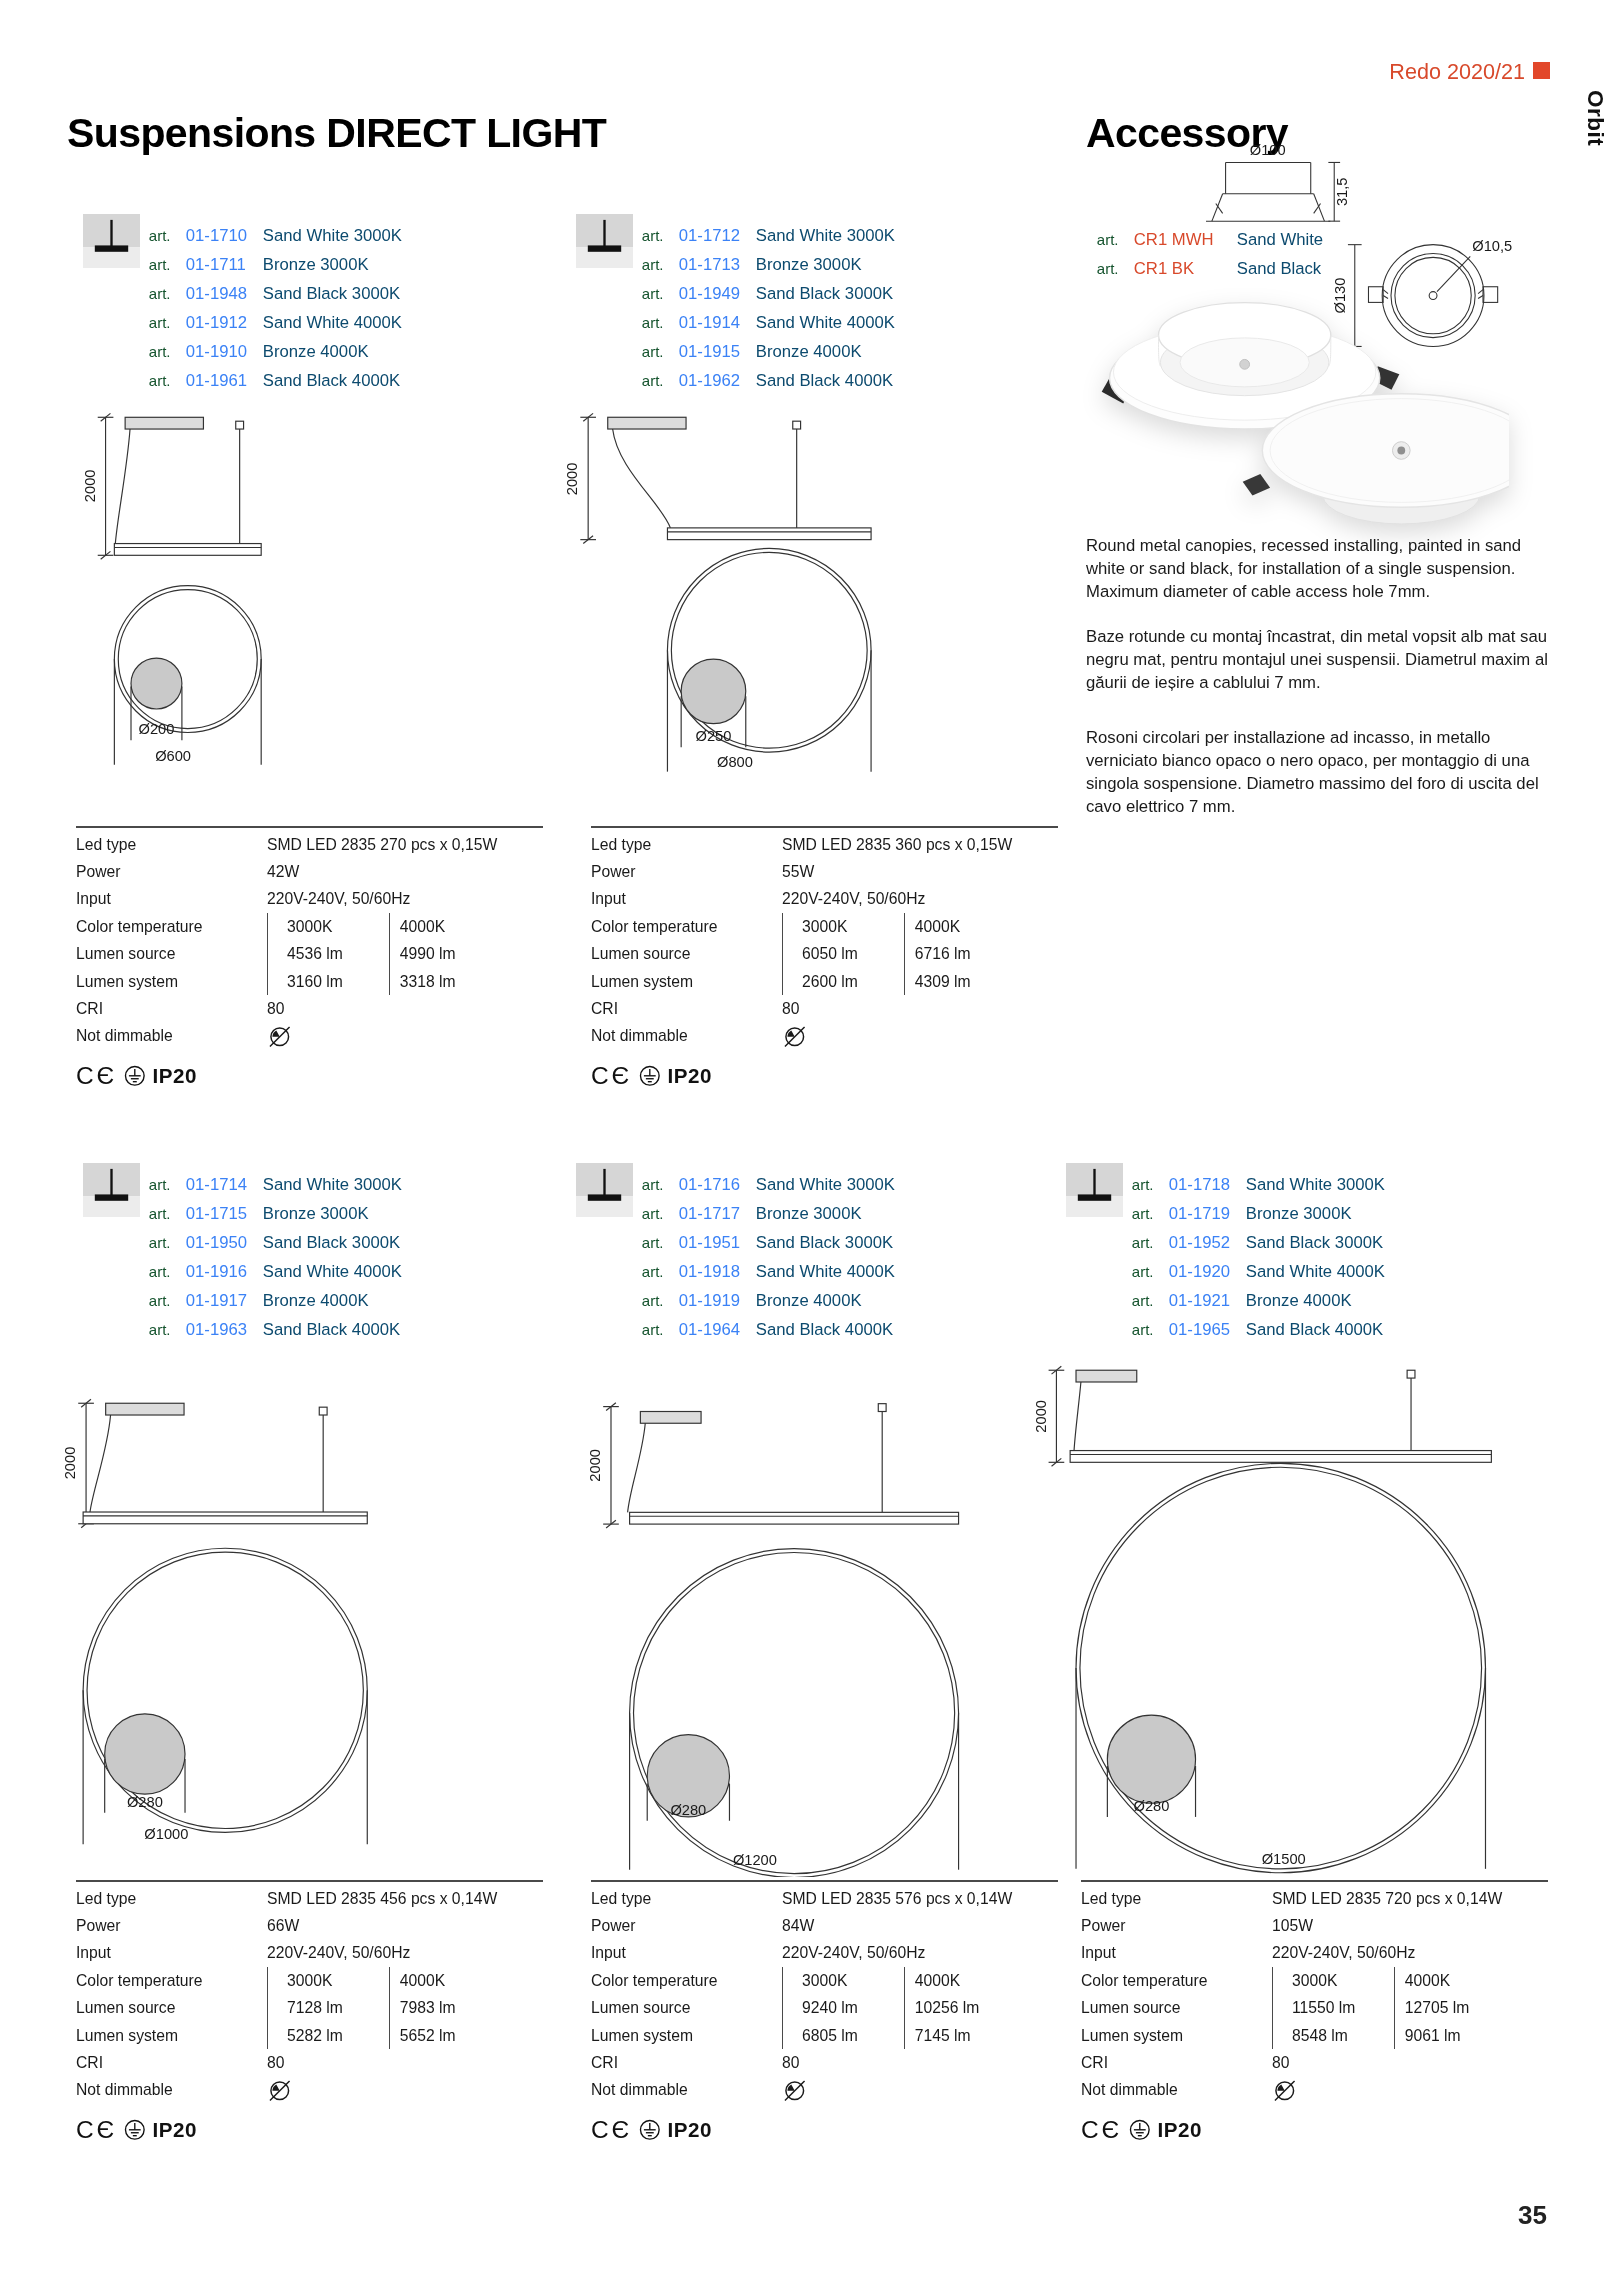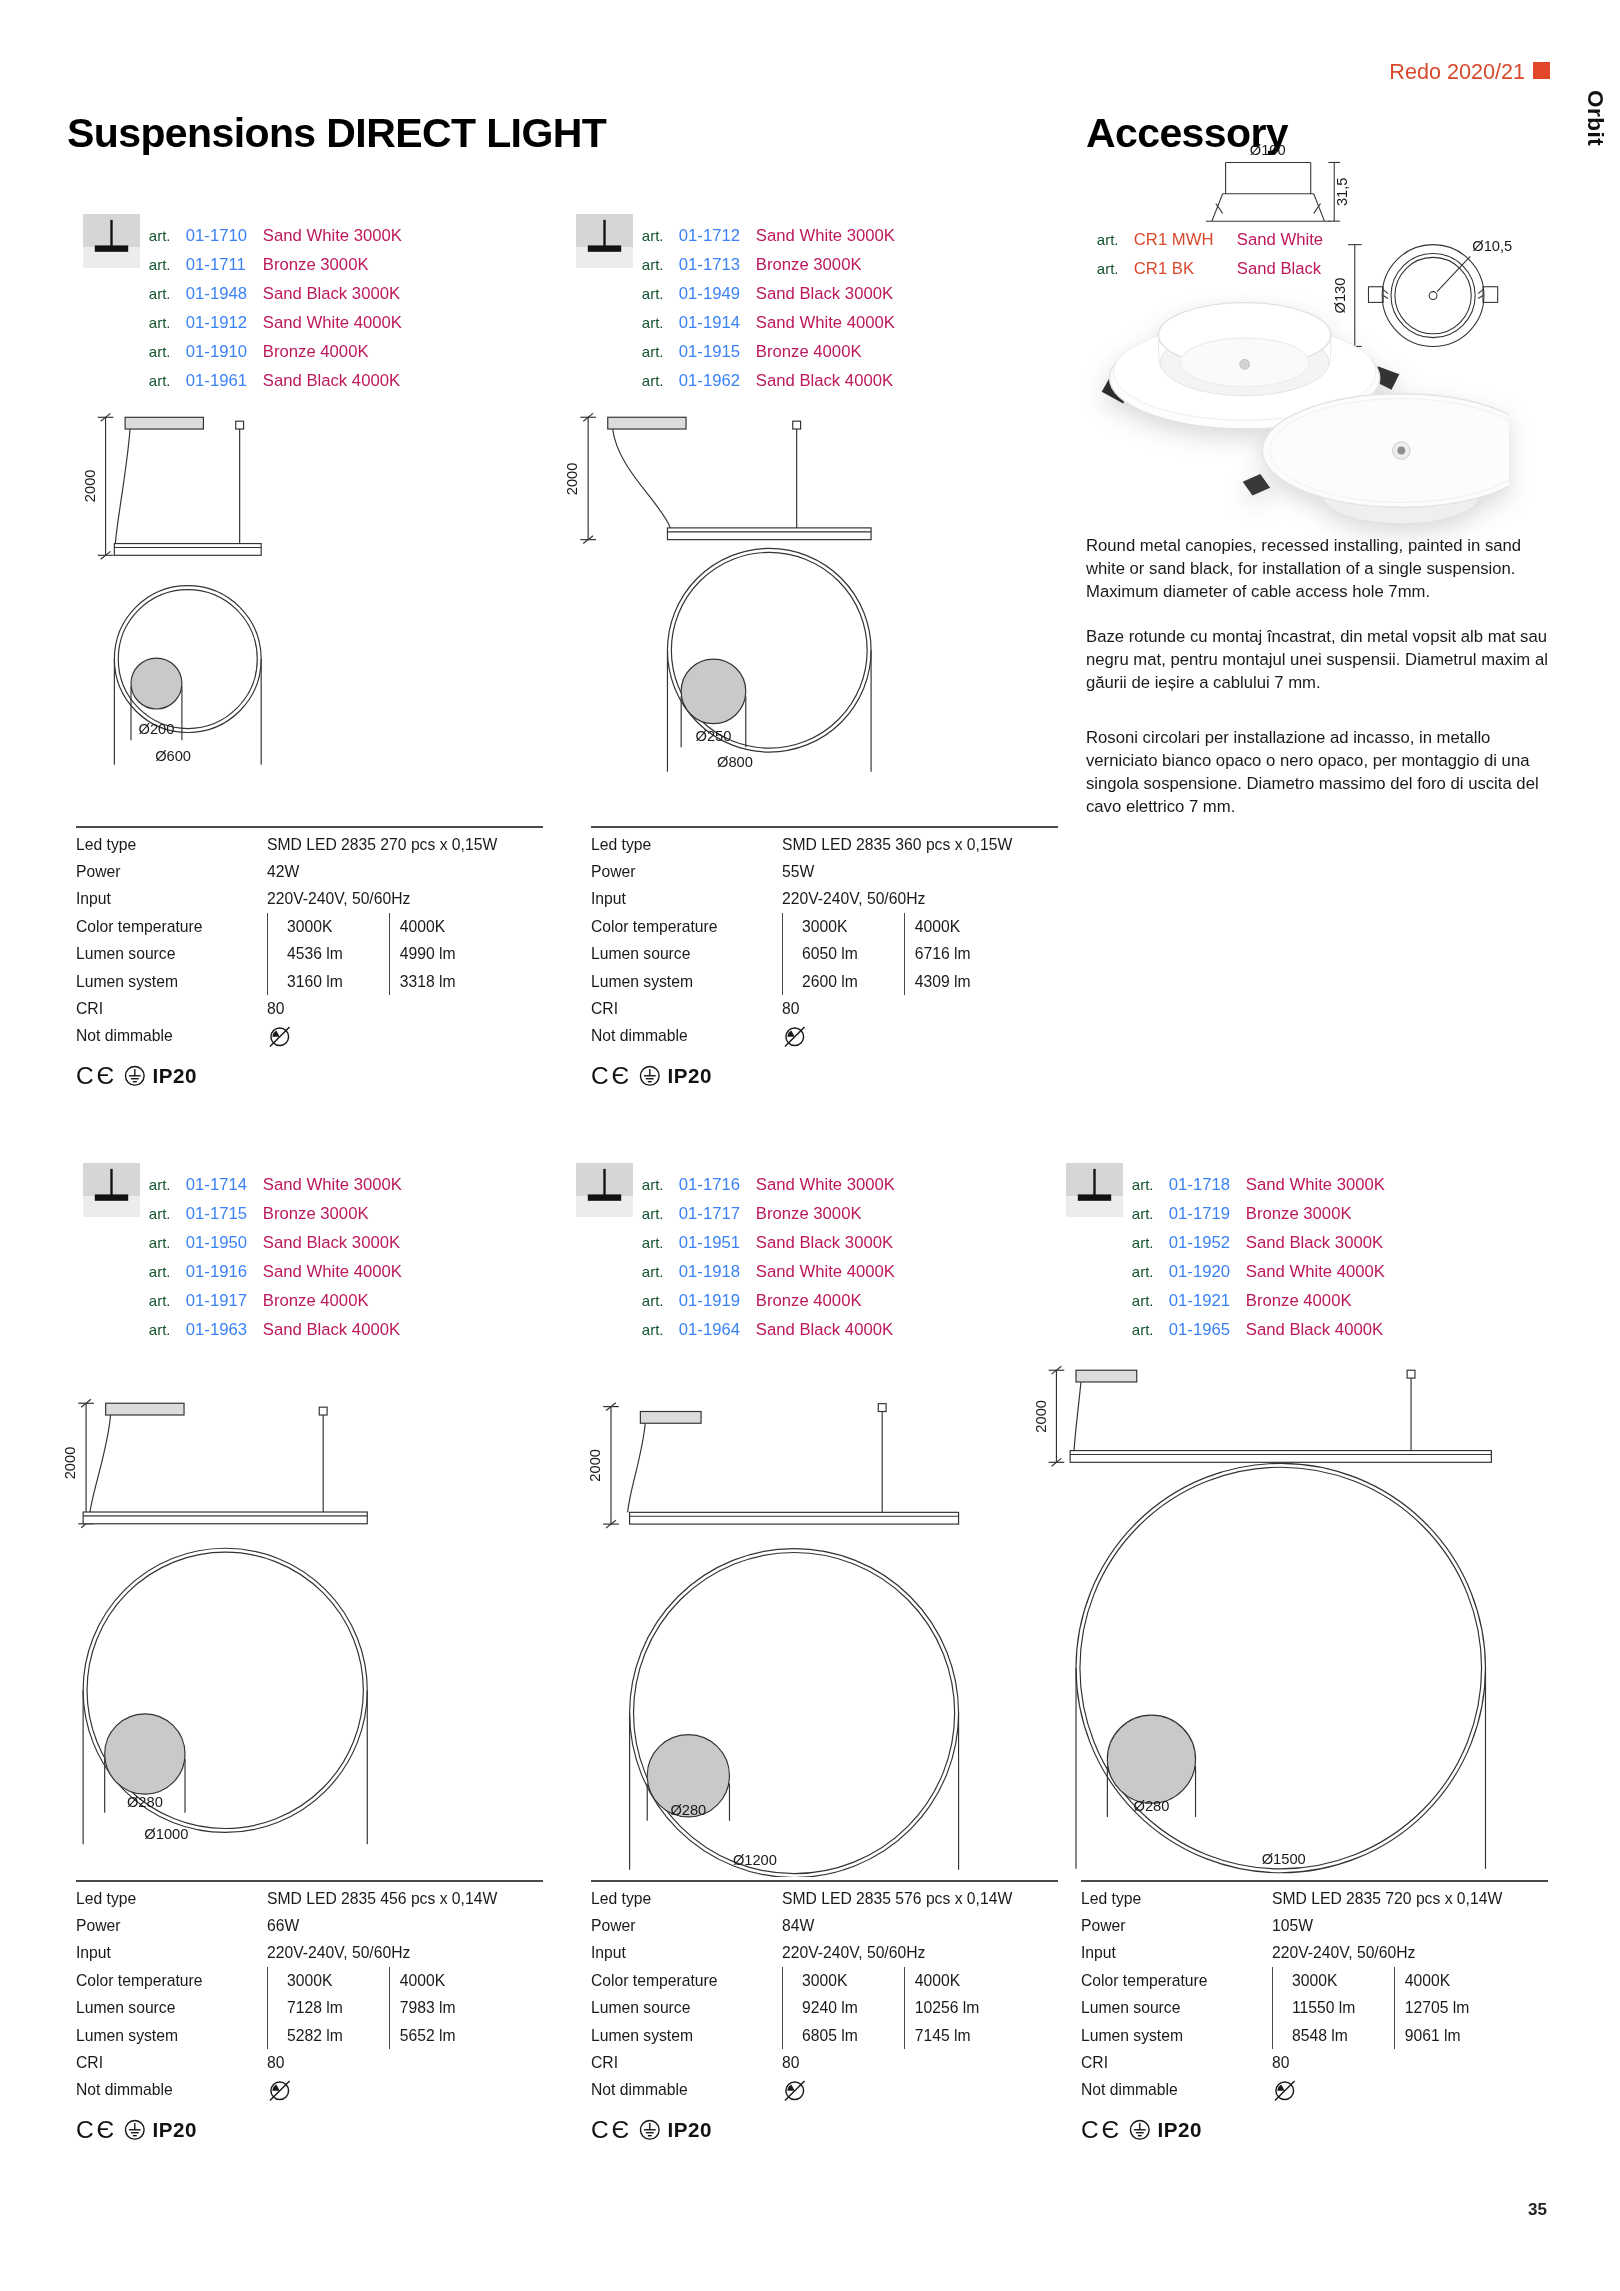--- a/index.html
+++ b/index.html
@@ -4,30 +4,30 @@
 <style>
   html,body{margin:0;padding:0;background:#9a9a9a;}
   .page{position:relative;width:1620px;height:2292px;background:#ffffff;margin:0 auto;
         font-family:"Liberation Sans","DejaVu Sans",sans-serif;color:#1a1a1a;overflow:hidden;}
   .abs{position:absolute;}
   .head{position:absolute;margin:0;font-size:41px;font-weight:700;letter-spacing:-0.6px;color:#000000;white-space:nowrap;}
   .redo{position:absolute;left:1304px;top:59px;width:221px;text-align:right;font-size:21.6px;color:#d8492b;white-space:nowrap;}
   .redo-sq{position:absolute;left:1533px;top:62px;width:16.7px;height:16.7px;background:#e2472a;}
   .orbit{position:absolute;left:1608px;top:90px;transform:rotate(90deg);transform-origin:0 0;
          font-size:22.5px;font-weight:700;letter-spacing:0.5px;color:#111;white-space:nowrap;}
-  .pagenum{position:absolute;left:1498px;top:2200px;width:49px;text-align:right;font-size:17px;font-weight:600;color:#222;}
+  .pagenum{position:absolute;left:1498px;top:2200px;width:49px;text-align:right;font-size:26px;font-weight:600;color:#222;}
   
   .artblock{position:absolute;display:flex;align-items:flex-start;}
   .picon{display:block;flex:0 0 auto;}
   .artlist{margin-left:8.8px;padding-top:6.9px;}
   .artline{display:flex;font-size:16.7px;line-height:29px;white-space:nowrap;}
   .aw{color:#14532d;width:37px;font-size:15px;}
   .ac{color:#3b82f6;width:77px;}
   .acw{color:#d8492b;width:103px;}
-  .an{color:#be185d;}
+  .an{color:#0c4a6e;}
   
   .spec{position:absolute;width:467px;border-top:2px solid #4a4a4a;padding-top:2.9px;font-size:15.7px;color:#1a1a1a;}
   .srow{display:flex;height:27.4px;align-items:center;}
   .slab{width:191px;}
   .sc1{width:102px;align-self:stretch;display:flex;align-items:center;border-left:1.5px solid #4a4a4a;padding-left:19px;}
   .sc2{align-self:stretch;display:flex;align-items:center;border-left:1.5px solid #4a4a4a;padding-left:9.8px;}
   .certs{margin-top:11.8px;display:flex;align-items:center;gap:6.9px;}
   .ce{font-size:24.5px;letter-spacing:2.9px;color:#111;}
   .ip{font-size:20.6px;font-weight:800;letter-spacing:0.5px;color:#111;}
   

